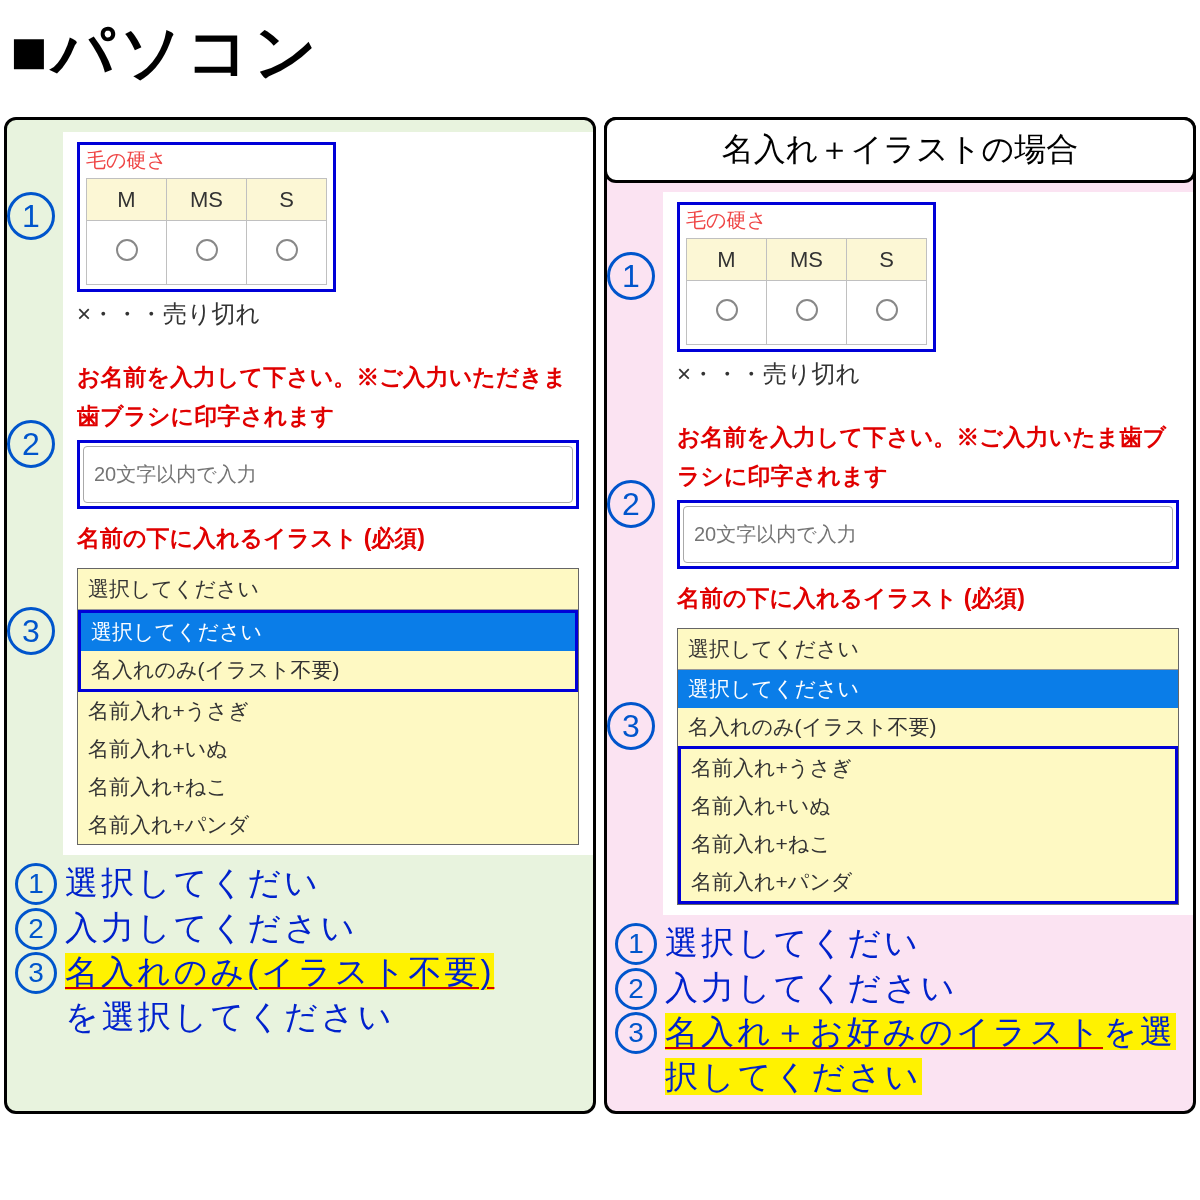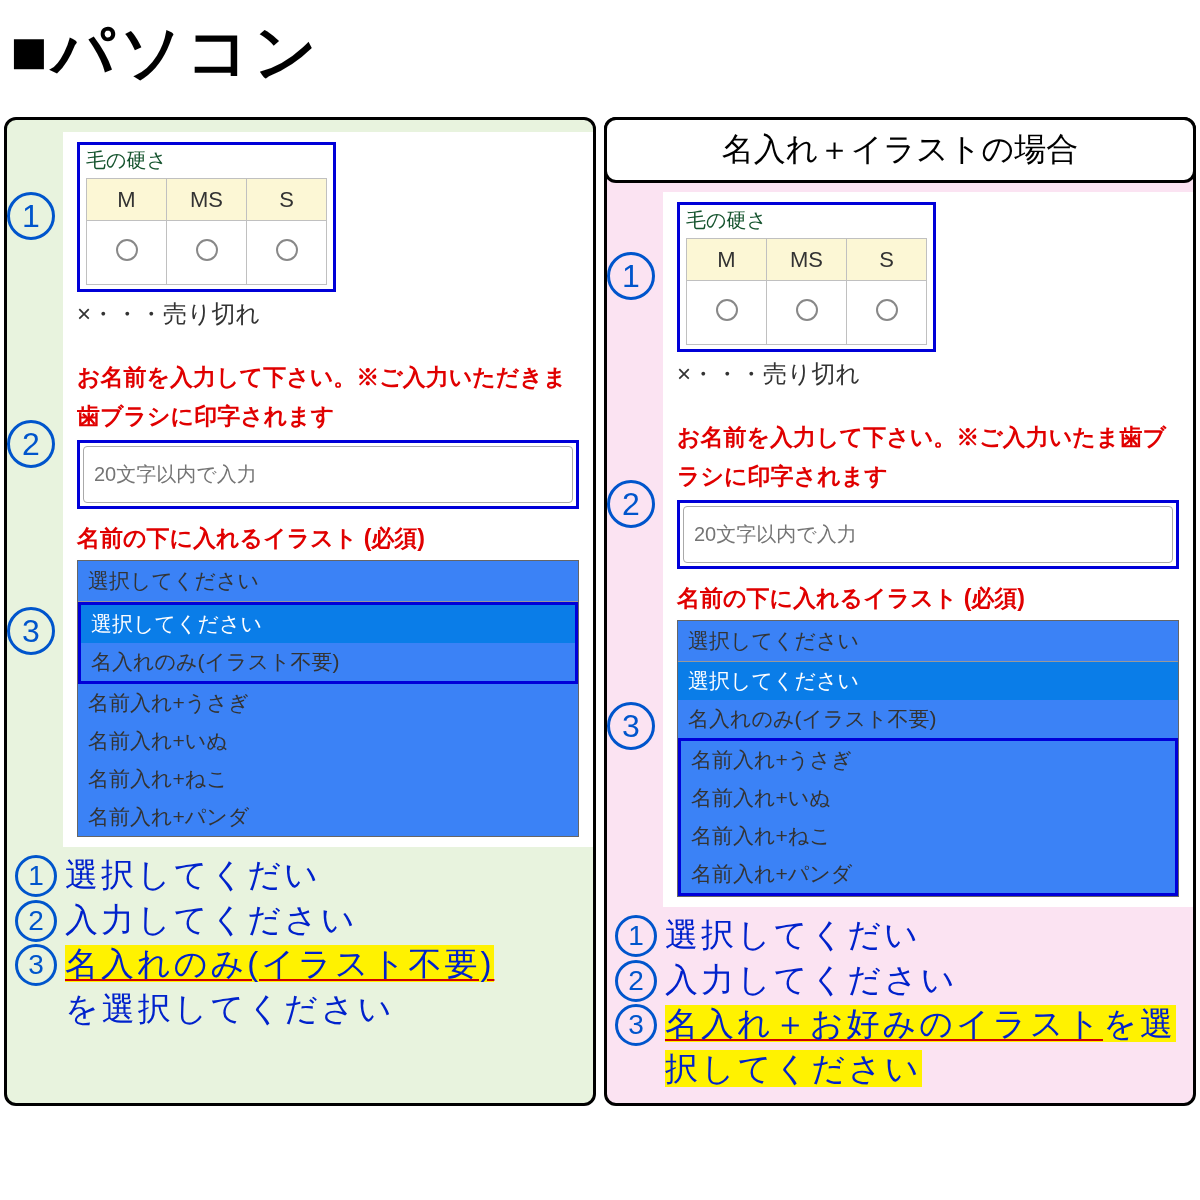--- a/index.html
+++ b/index.html
@@ -62,21 +62,21 @@
       color: #0055cc;
       background: transparent;
       font-family: Arial, sans-serif;
     }
     .step-1 { top: 60px; }
     .step-2 { top: 288px; }
     .step-3 { top: 475px; }
     .step-3-alt { top: 510px; }
     .hardness-label {
       font-size: 20px;
-      color: #14532d;
+      color: #ef4444;
       font-family: Liberation Serif, serif;
     }
     .hardness-table {
       border-collapse: collapse;
       margin-top: 4px;
     }
     .hardness-table th, .hardness-table td {
       border: 1px solid #c0c0c0;
       width: 80px;
       height: 42px;
@@ -131,22 +131,22 @@
       background: #fff;
     }
     .illust-label {
       color: #e00000;
       font-weight: bold;
       font-size: 23px;
       margin-top: 14px;
     }
     .dropdown-box {
       border: 1px solid #666;
-      margin-top: 6px;
-      background: #3b82f6;
+      margin-top: 14px;
+      background: #fef9c3;
     }
     .dropdown-current {
       padding: 6px 10px;
       font-size: 21px;
       color: #333;
       border-bottom: 1px solid #999;
       position: relative;
     }
     .dropdown-option {
       padding: 5px 10px;

